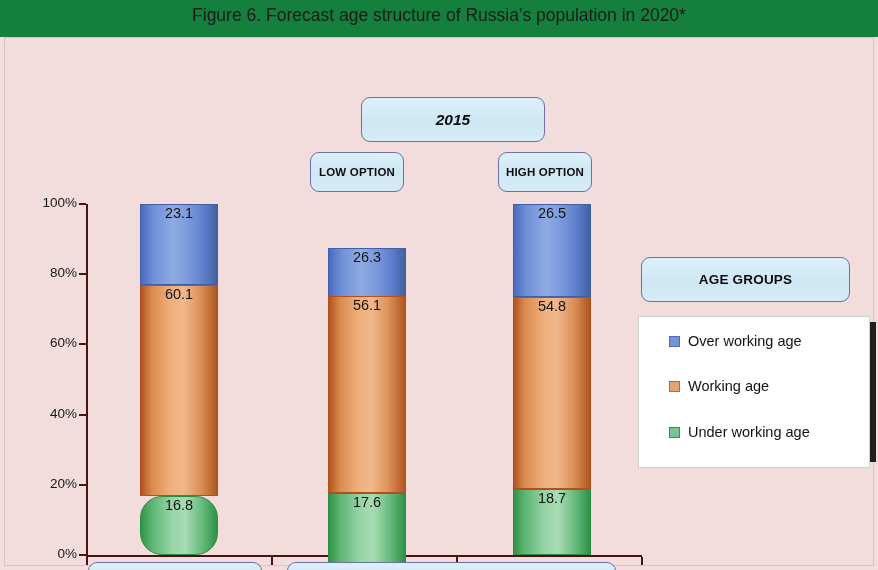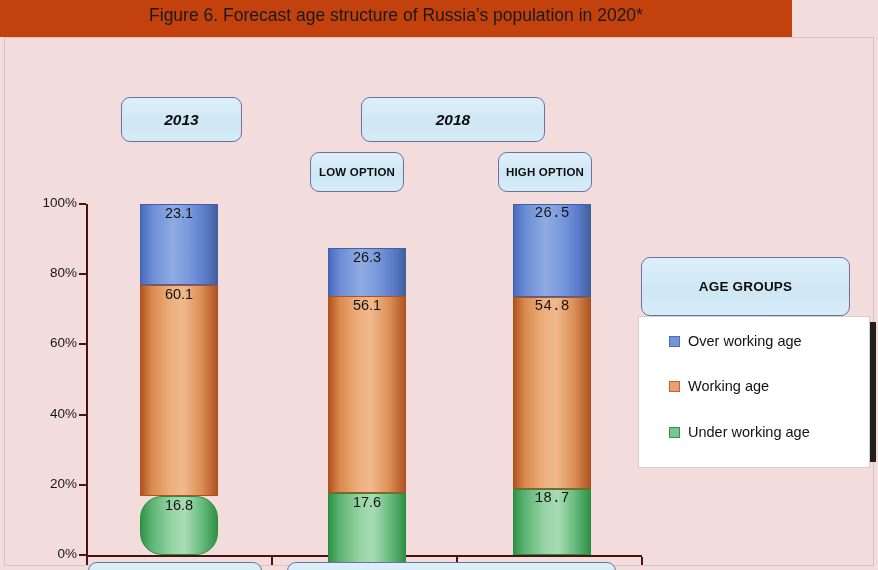--- a/index.html
+++ b/index.html
@@ -17,28 +17,28 @@
     height: 570px;
     background: #f3dcdc;
     overflow: hidden;
   }
 
   
   #fig-title {
     position: absolute;
     left: 0;
     top: 0;
-    width: 792px;
+    width: 878px;
     height: 37px;
     line-height: 30px;
     text-align: center;
     font-family: "Liberation Sans", sans-serif;
     font-size: 17.5px;
     color: #1a1a1a;
-    background: #c2410c;
+    background: #15803d;
     white-space: nowrap;
   }
 
   
   #chart-frame {
     position: absolute;
     left: 4px;
     top: 37px;
     width: 870px;
     height: 529px;
@@ -64,21 +64,21 @@
   }
   .callout.italic { font-style: italic; font-weight: bold; }
   .callout.caps   { font-weight: bold; letter-spacing: 0.2px; }
 
   #box-2013       { left: 116px; top: 59px;  width: 121px; height: 45px; font-size: 15.5px; }
   #box-2020       { left: 356px; top: 59px;  width: 184px; height: 45px; font-size: 15.5px; }
   #box-low        { left: 305px; top: 114px; width: 94px;  height: 40px; font-size: 11.5px; }
   #box-high       { left: 493px; top: 114px; width: 94px;  height: 40px; font-size: 11.5px; }
   #box-fact       { left: 83px;  top: 524px; width: 174px; height: 34px; font-size: 14px; }
   #box-forecast   { left: 282px; top: 524px; width: 329px; height: 34px; font-size: 14px; }
-  #box-agegroups  { left: 636px; top: 219px; width: 209px; height: 59px; font-size: 13.5px; }
+  #box-agegroups  { left: 636px; top: 219px; width: 209px; height: 45px; font-size: 13.5px; }
 
   
   #plot {
     position: absolute;
     left: 0; top: 0;
     width: 870px; height: 529px;
   }
   
   #y-axis {
     position: absolute;
@@ -257,39 +257,36 @@
             <div class="seg seg-over" style="top: 0px; height: 66px; margin-top: 44px;">
               <span>26.3</span>
             </div>
             <div class="seg seg-working" style="top: 92.313px; height: 196.911px;">
               <span>56.1</span>
             </div>
             <div class="seg seg-under" style="top: 289.224px; height: 71px;">
               <span>17.6</span>
             </div>
           </div>
-          <div class="bar" style="left: 508px; top: 166px; height: 351px; font-family: Liberation Mono, monospace;">
+          <div class="bar" style="left: 508px; top: 166px; height: 351px;">
             <div class="seg seg-over" style="top: 0px; height: 93.015px;">
               <span>26.5</span>
             </div>
             <div class="seg seg-working" style="top: 93.015px; height: 192.348px;">
               <span>54.8</span>
             </div>
             <div class="seg seg-under" style="top: 285.363px; height: 65.637px;">
               <span>18.7</span>
             </div>
           </div>
         </div>
     </div>
 
-    <div class="callout italic" id="box-2013">
-      <span>2013</span>
-    </div>
     <div class="callout italic" id="box-2020">
-      <span>2018</span>
+      <span>2015</span>
     </div>
     <div class="callout caps" id="box-high">
       <span>HIGH OPTION</span>
     </div>
     <div class="callout caps" id="box-low">
       <span>LOW OPTION</span>
     </div>
     <div class="callout italic" id="box-fact">
       
     </div>

